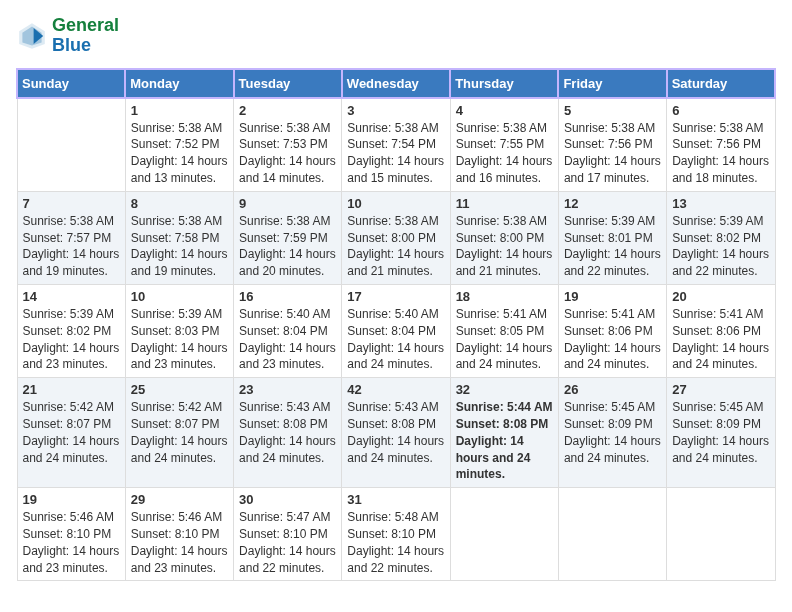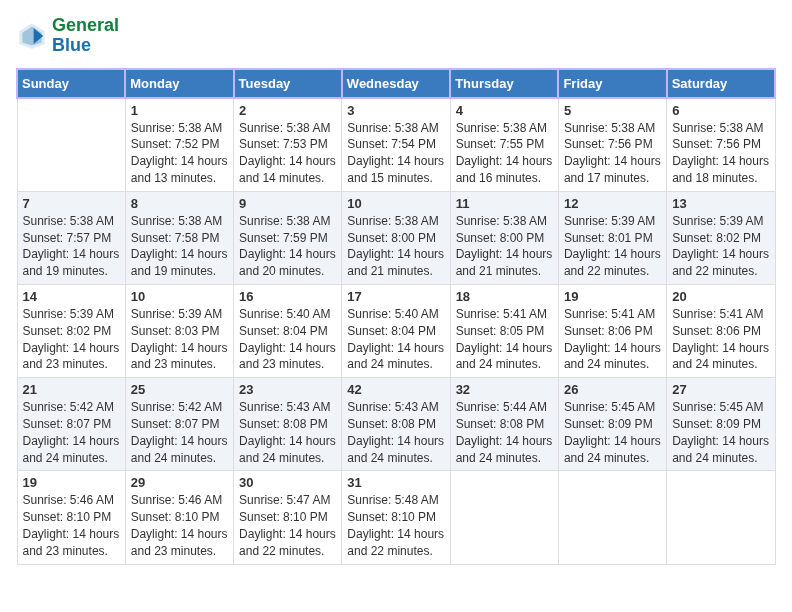--- a/index.html
+++ b/index.html
@@ -260,21 +260,21 @@
 Daylight: 14 hours and 24 minutes.</div>
         </td>
         <td>
           <span class="day-number">42</span>
           <div class="day-info" style="white-space: pre-line;">Sunrise: 5:43 AM
 Sunset: 8:08 PM
 Daylight: 14 hours and 24 minutes.</div>
         </td>
         <td>
           <span class="day-number">32</span>
-          <div class="day-info" style="white-space: pre-line;">Sunrise: 5:44 AM
+          <div class="day-info" style="white-space: pre-line; font-weight: bold;">Sunrise: 5:44 AM
 Sunset: 8:08 PM
 Daylight: 14 hours and 24 minutes.</div>
         </td>
         <td>
           <span class="day-number">26</span>
           <div class="day-info" style="white-space: pre-line;">Sunrise: 5:45 AM
 Sunset: 8:09 PM
 Daylight: 14 hours and 24 minutes.</div>
         </td>
         <td>

